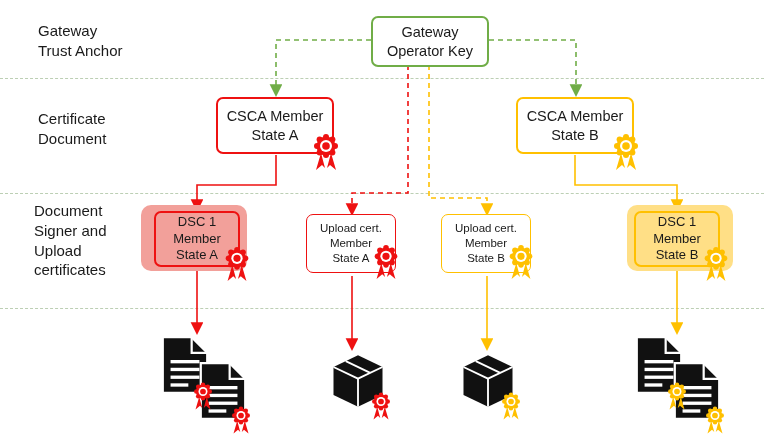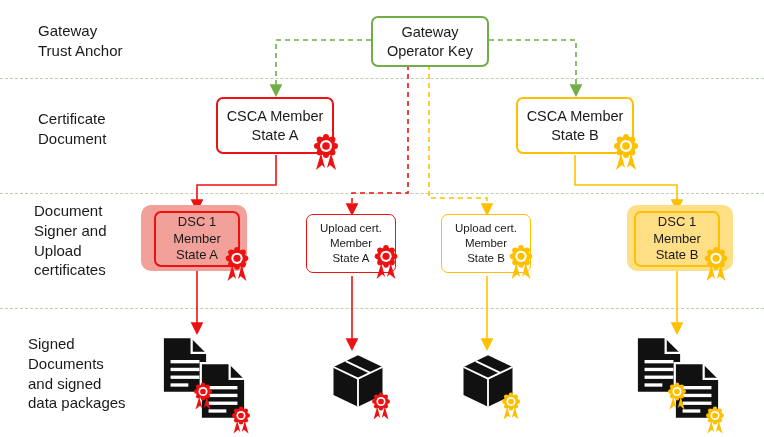--- a/index.html
+++ b/index.html
@@ -86,24 +86,20 @@
   <div class="sep sep3"></div>
 
   <div class="row-label rl1">Gateway
 Trust Anchor</div>
   <div class="row-label rl2">Certificate
 Document</div>
   <div class="row-label rl3">Document
 Signer and
 Upload
 certificates</div>
-  <div class="row-label rl4">Signed
-Documents
-and signed
-data packages</div>
 
   <svg class="conn-svg" width="764" height="437">
     <defs>
       <marker id="arr-green" markerWidth="9" markerHeight="9" refX="3" refY="4" orient="auto">
         <path class="f-green" d="M0,0 L8,4 L0,8 Z"></path>
       </marker>
       <marker id="arr-red" markerWidth="9" markerHeight="9" refX="3" refY="4" orient="auto">
         <path class="f-red" d="M0,0 L8,4 L0,8 Z"></path>
       </marker>
       <marker id="arr-gold" markerWidth="9" markerHeight="9" refX="3" refY="4" orient="auto">

